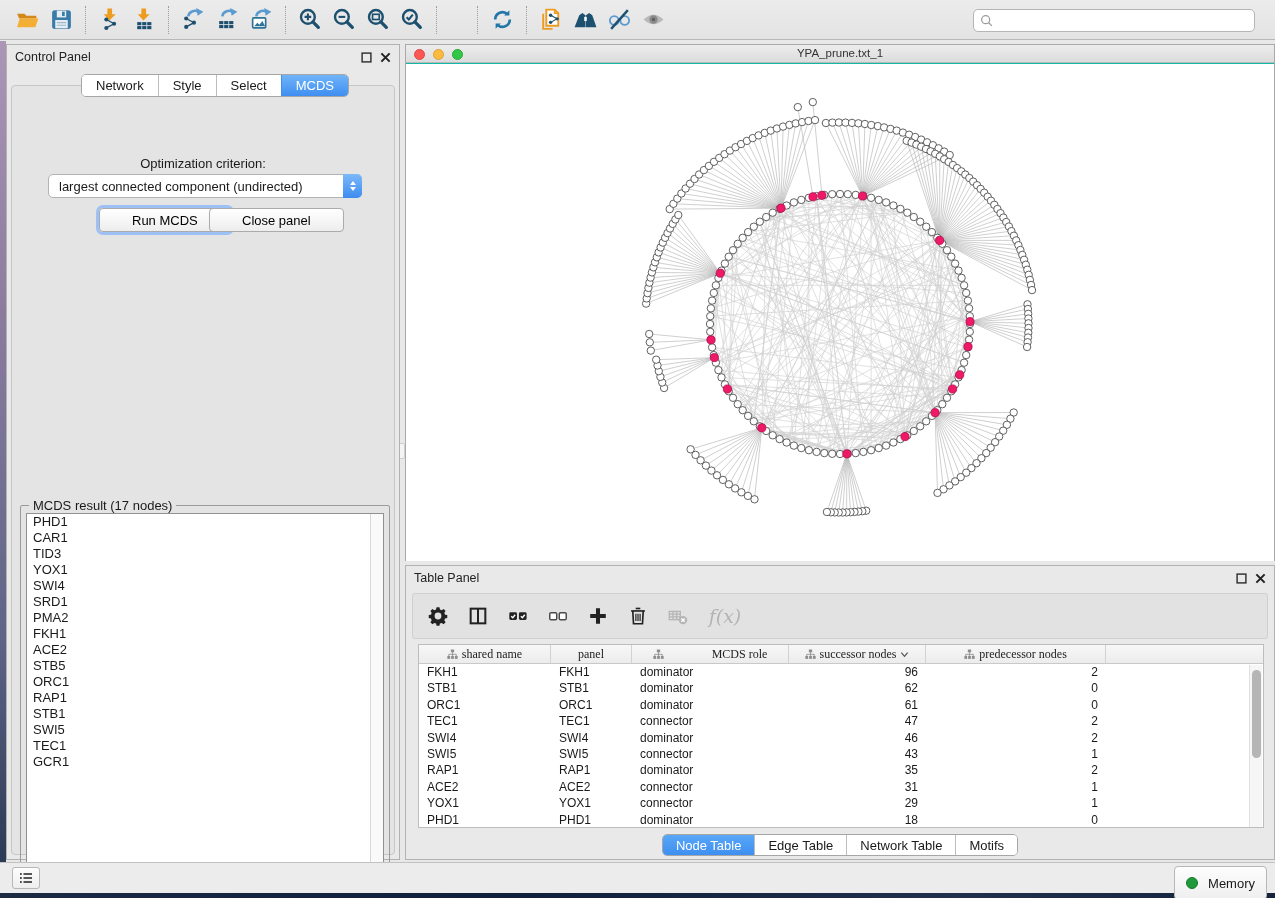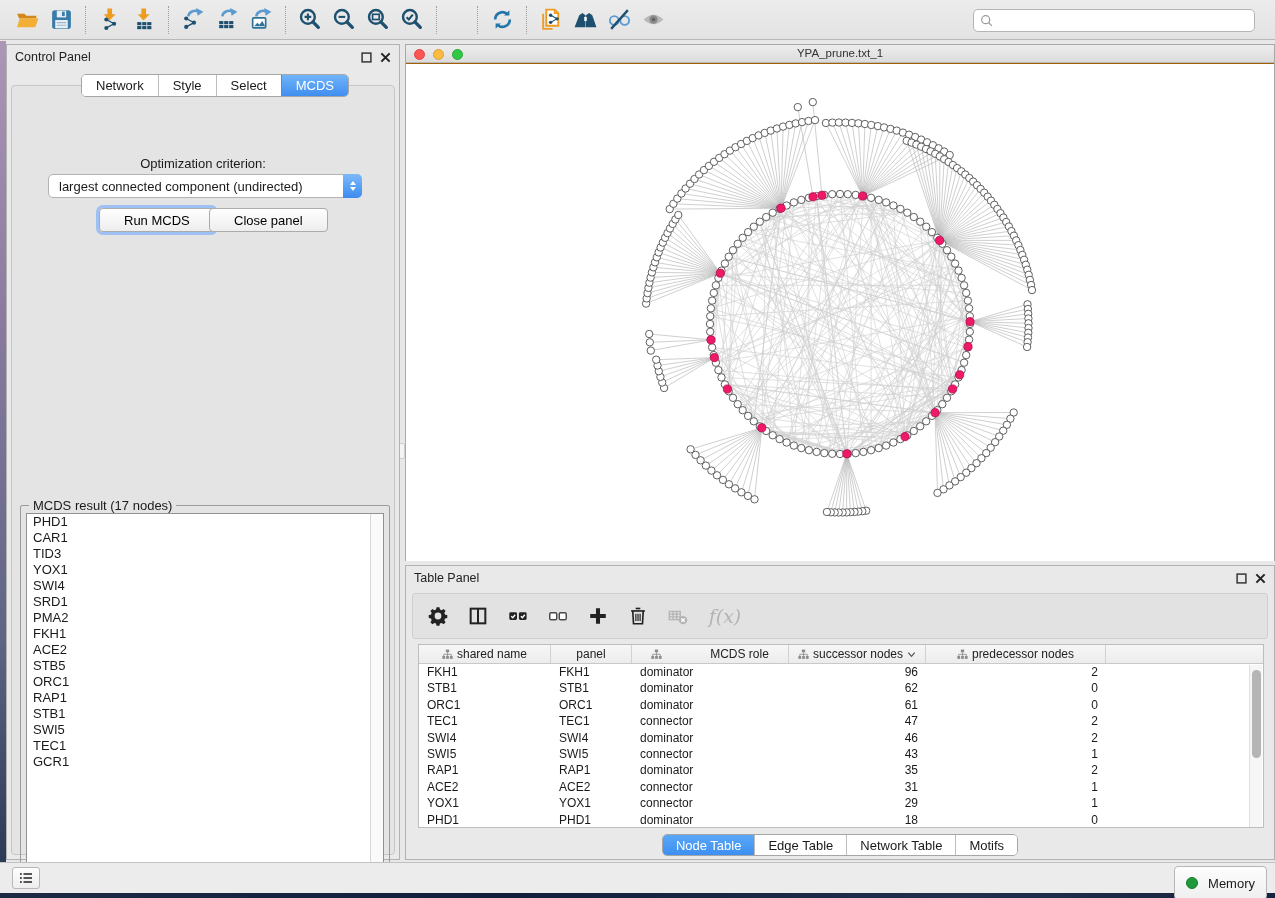--- a/index.html
+++ b/index.html
@@ -31,48 +31,48 @@
   #cp-tabs { position:absolute; left:74px; top:29px; height:23px; display:flex; z-index:3; border:1px solid #a6a6a6; border-radius:5px; overflow:hidden; background:#fff; }
   .cp-tab { padding:4px 14px; display:flex; align-items:center; font-size:13px; background:#fff; border-left:1px solid #bdbdbd; cursor:default; }
   .cp-tab:first-child { border-left:none; }
   .cp-tab.active { background:linear-gradient(#70b4f9,#3f8ef0); color:#fff; border-left-color:#3f8ef0; }
   #cp-content { position:absolute; left:4px; top:40px; width:384px; height:770px; background:#e4e4e4; border:1px solid #c6c6c6; border-radius:4px; }
   #cp-opt-label { position:absolute; left:0; width:100%; top:70px; text-align:center; font-size:13px; }
   #cp-select { position:absolute; left:36px; top:88px; width:314px; height:24px; background:#fff; border:1px solid #b3b3b3; border-radius:5px; display:flex; align-items:center; font-size:13px; padding-left:10px; }
   #cp-select .stepper { margin-left:auto; width:19px; height:24px; margin-right:-1px; border-radius:0 5px 5px 0; background:linear-gradient(#7db9f9,#3c8cf0); display:flex; flex-direction:column; align-items:center; justify-content:center; gap:2px; }
   .tri-up { width:0; height:0; border-left:3.5px solid transparent; border-right:3.5px solid transparent; border-bottom:4.5px solid #fff; }
   .tri-dn { width:0; height:0; border-left:3.5px solid transparent; border-right:3.5px solid transparent; border-top:4.5px solid #fff; }
-  .cp-btn { position:absolute; top:122px; height:24px; background:linear-gradient(#ffffff,#ededed); border:1px solid #ababab; border-radius:4px; font-size:13px; font-family:"Liberation Sans",sans-serif; padding:0 24px; cursor:default; }
+  .cp-btn { position:absolute; top:122px; height:24px; background:linear-gradient(#ffffff,#ededed); border:1px solid #ababab; border-radius:4px; font-size:13px; font-family:"Liberation Sans",sans-serif; padding:0 32px; cursor:default; }
   #run-btn { left:87px; box-shadow:0 0 0 3px rgba(110,170,255,.6); }
   #closepanel-btn { left:197px; }
   #mcds-box { position:absolute; left:8px; top:419px; width:370px; height:371px; border:1px solid #9b9b9b; border-radius:2px; }
   #mcds-legend { position:absolute; left:8px; top:-8px; background:#e4e4e4; padding:0 4px; font-size:13px; }
   #mcds-list { position:absolute; left:5px; top:7px; width:358px; height:357px; background:#fff; border:1px solid #919191; overflow:hidden; }
   #mcds-scroll { position:absolute; right:0; top:0; width:13px; height:100%; background:#fafafa; border-left:1px solid #d8d8d8; }
   .mcds-item { font-size:13px; line-height:16px; padding-left:6px; }
 
   
-  #network-window { position:absolute; left:405px; top:44px; width:870px; height:517px; background:#a16207; border:1px solid #a9a9a9; }
+  #network-window { position:absolute; left:405px; top:44px; width:870px; height:517px; background:#14b8a6; border:1px solid #a9a9a9; }
   #net-titlebar { height:18px; background:linear-gradient(#ededed,#dcdcdc); border-bottom:1px solid #b9b9b9; position:relative; }
   #net-title { position:absolute; left:0; width:100%; text-align:center; top:2px; font-size:11.5px; color:#333; }
   .tlights { position:absolute; left:8px; top:3.5px; display:flex; gap:8px; }
   .tlight { width:11px; height:11px; border-radius:50%; }
   .tl-red { background:#fc5753; border:1px solid #df4744; }
   .tl-yellow { background:#fdbc40; border:1px solid #de9f34; }
   .tl-green { background:#33c748; border:1px solid #27aa35; }
   #net-canvas { position:absolute; left:0; top:19px; width:868px; height:497px; background:#fff; }
 
   
   #table-panel { position:absolute; left:405px; top:565px; width:870px; height:295px; background:#e9e9e9; border:1px solid #b2b2b2; }
   #tp-toolbar { position:absolute; left:6px; top:27px; width:856px; height:46px; background:#e2e2e2; border:1px solid #cfcfcf; border-radius:3px; display:flex; align-items:center; padding-left:12px; gap:14px; }
   .tp-icon { width:26px; height:26px; display:flex; align-items:center; justify-content:center; }
   .tp-icon svg { width:22px; height:22px; }
   .fx-label { font-family:"DejaVu Serif","Liberation Serif",serif; font-style:italic; font-size:19px; color:#b3b3b3; }
   #tp-table { position:absolute; left:12px; top:78px; width:846px; height:184px; background:#fff; border:1px solid #bdbdbd; overflow:hidden; }
-  #tp-header { display:flex; height:19px; border-bottom:1px solid #c9c9c9; background:linear-gradient(#f7f7f7,#ececec); }
+  #tp-header { display:flex; height:19px; border-bottom:1px solid #c9c9c9; background:linear-gradient(#f7f7f7,#ececec);font-family:Liberation Serif, serif; }
   .th { display:flex; align-items:center; justify-content:center; gap:4px; font-size:12px; color:#222; border-right:1px solid #d2d2d2; height:100%; }
   .th svg.hier { width:11px; height:11px; }
   .th svg.sortchev { width:9px; height:9px; }
   .tr { display:flex; height:16.4px; }
   .td { font-size:12px; line-height:16.4px; padding:0 8px; white-space:nowrap; overflow:hidden; }
   .td.num { text-align:right; }
   #tp-vscroll { position:absolute; right:1px; top:20px; width:13px; height:163px; background:#f6f6f6; border-left:1px solid #e0e0e0; }
   #tp-vthumb { position:absolute; left:2px; top:5px; width:9px; height:88px; background:#b5b5b5; border-radius:5px; }
   #tp-tabs { position:absolute; left:0; width:100%; top:268px; display:flex; justify-content:center; }
   #tp-tabs-inner { display:flex; height:22px; border:1px solid #a6a6a6; border-radius:5px; overflow:hidden; background:#fff; }

